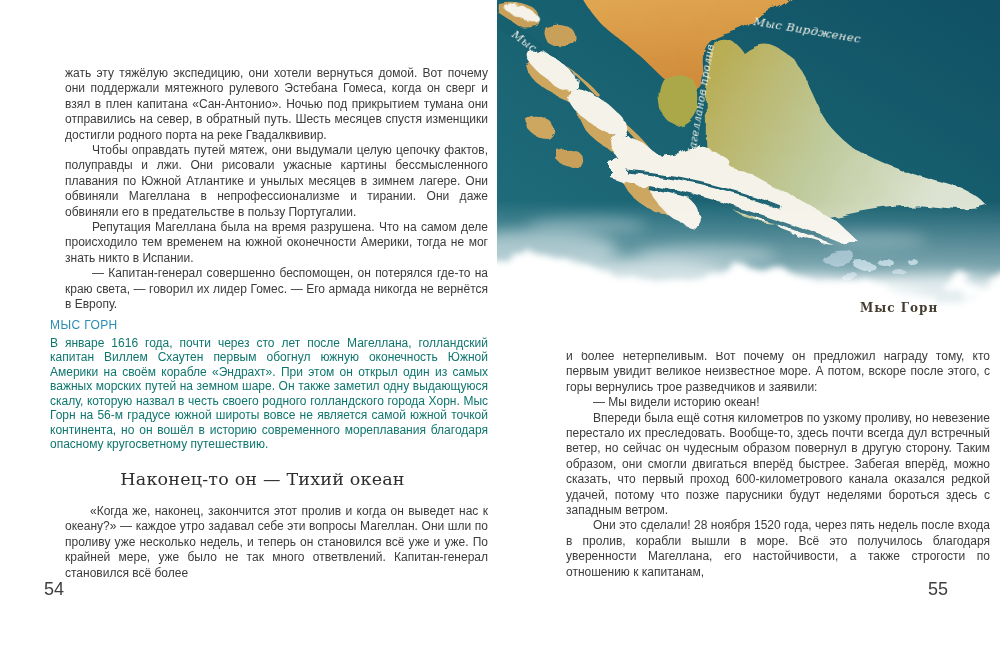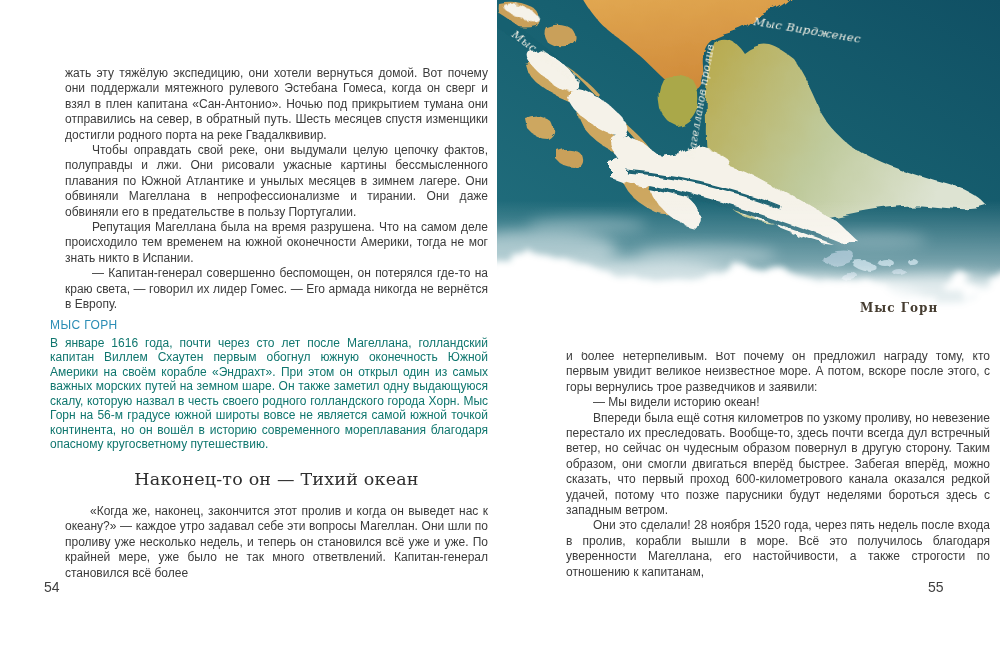--- a/index.html
+++ b/index.html
@@ -17,44 +17,44 @@
   .left-text{left:65px;top:66px;width:423px;}
   .sidebar{left:50px;top:318px;width:438px;}
   .sidebar-title{
     margin:0 0 3px 0;font-size:12px;line-height:14.5px;color:#2b8db5;
     letter-spacing:.4px;
   }
   .sidebar-body{
     margin:0;font-size:12px;line-height:14.5px;color:#0f766e;text-align:justify;
   }
   .chapter-heading{
-    position:absolute;left:65px;top:469px;width:423px;margin:0;
+    position:absolute;left:51px;top:469px;width:423px;margin:0;
     font-family:"DejaVu Serif", "Liberation Serif", serif;
     font-size:17.5px;font-weight:500;color:#2d2d2d;text-align:center;
     letter-spacing:.2px;
   }
   .chapter-par{left:65px;top:504px;width:423px;}
   .chapter-par p{text-indent:25px;}
   .right-text{left:566px;top:349px;width:424px;}
   .pagenum{
-    position:absolute;font-size:14px;color:#3f3f3f;
+    position:absolute;font-size:18px;color:#3f3f3f;
   }
   .pagenum.left{left:44px;top:579px;}
   .pagenum.right{left:928px;top:579px;}
   .map-wrap{
     position:absolute;left:497px;top:0;width:503px;height:352px;
   }
   .map-wrap svg{display:block;}
 </style>
 </head>
 <body>
 
 <div class="page-col left-text">
   <p class="bodytext noindent">жать эту тяжёлую экспедицию, они хотели вернуться домой. Вот почему они поддержали мятежного рулевого Эстебана Гомеса, когда он сверг и взял в плен капитана «Сан-Антонио». Ночью под прикрытием тумана они отправились на север, в обратный путь. Шесть месяцев спустя изменщики достигли родного порта на реке Гвадалквивир.</p>
-  <p class="bodytext">Чтобы оправдать свой реке, они выдумали целую цепочку фактов, полуправды и лжи. Они рисовали ужасные картины бессмысленного плавания по Южной Атлантике и унылых месяцев в зимнем лагере. Они обвиняли Магеллана в непрофессионализме и тирании. Они даже обвиняли его в предательстве в пользу Португалии.</p>
+  <p class="bodytext">Чтобы оправдать путей мятеж, они выдумали целую цепочку фактов, полуправды и лжи. Они рисовали ужасные картины бессмысленного плавания по Южной Атлантике и унылых месяцев в зимнем лагере. Они обвиняли Магеллана в непрофессионализме и тирании. Они даже обвиняли его в предательстве в пользу Португалии.</p>
   <p class="bodytext">Репутация Магеллана была на время разрушена. Что на самом деле происходило тем временем на южной оконечности Америки, тогда не мог знать никто в Испании.</p>
   <p class="bodytext">— Капитан-генерал совершенно беспомощен, он потерялся где-то на краю света, — говорил их лидер Гомес. — Его армада никогда не вернётся в Европу.</p>
 </div>
 
 <div class="page-col sidebar">
   <p class="sidebar-title">МЫС ГОРН</p>
   <p class="sidebar-body">В январе 1616 года, почти через сто лет после Магеллана, голландский капитан Виллем Схаутен первым обогнул южную оконечность Южной Америки на своём корабле «Эндрахт». При этом он открыл один из самых важных морских путей на земном шаре. Он также заметил одну выдающуюся скалу, которую назвал в честь своего родного голландского города Хорн. Мыс Горн на 56-м градусе южной широты вовсе не является самой южной точкой континента, но он вошёл в историю современного мореплавания благодаря опасному кругосветному путешествию.</p>
 </div>
 
 <h1 class="chapter-heading">Наконец-то он — Тихий океан</h1>

